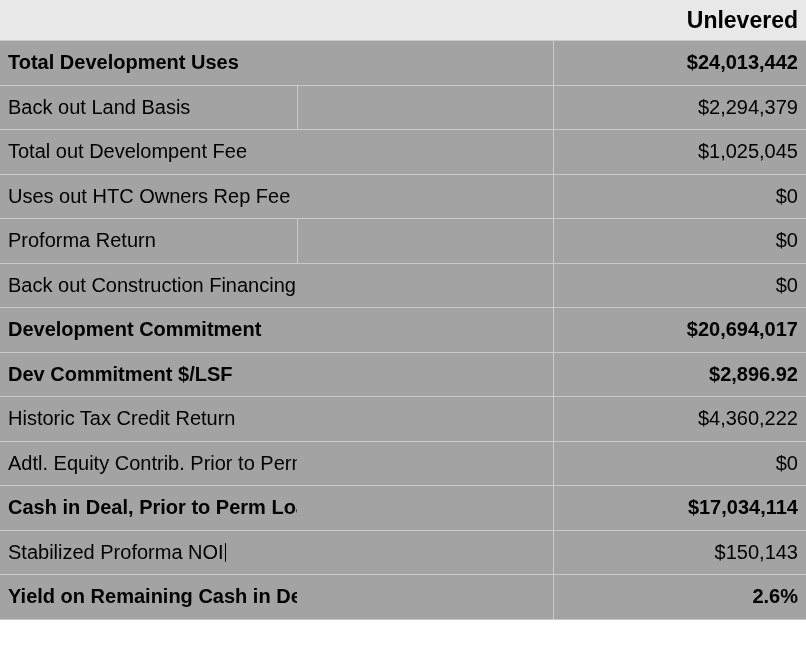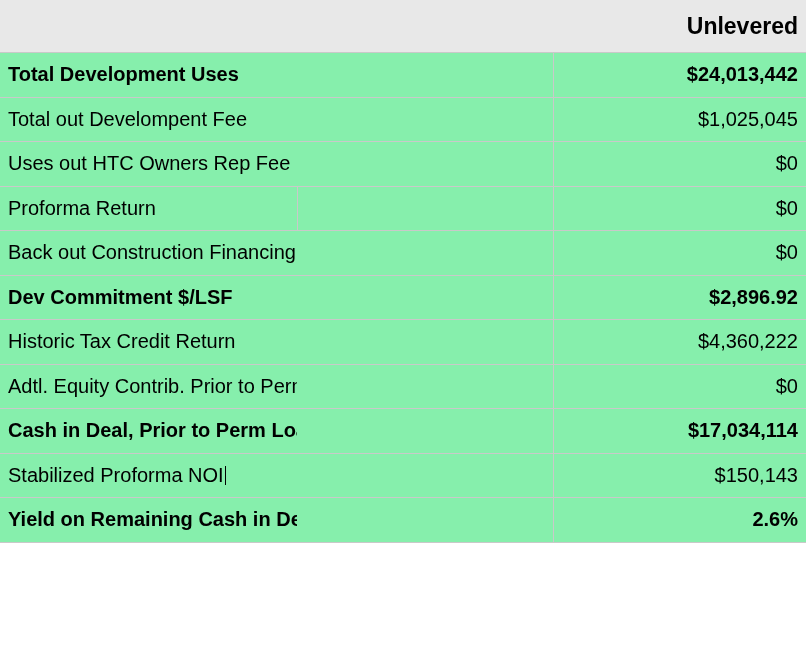--- a/index.html
+++ b/index.html
@@ -24,38 +24,38 @@
     table-layout: fixed;
     width: 806px;
   }
   table.grid col.c-label  { width: 297px; }
   table.grid col.c-mid    { width: 256px; }
   table.grid col.c-value  { width: 253px; }
 
   tr.header-row td {
     background: #e8e8e8;
     border: none;
-    height: 28px;
-    padding: 12px 8px;
+    height: 40px;
+    padding: 0 8px;
     vertical-align: middle;
   }
   tr.header-row td.hdr-value {
     text-align: right;
     font-weight: bold;
     font-size: 23px;
     padding-right: 8px;
   }
   tr.data-row td {
     border-top: 1px solid #c9c9c9;
     border-bottom: 1px solid #c9c9c9;
     height: 43.5px;
     padding: 0 8px;
     vertical-align: middle;
     font-size: 20px;
-    background: #86efac;
+    background: #a3a3a3;
   }
   tr.data-row td.label {
     text-align: left;
     white-space: nowrap;
     overflow: hidden;
   }
   tr.data-row td.value {
     text-align: right;
     white-space: nowrap;
     border-left: 1px solid #c9c9c9;
@@ -96,38 +96,48 @@
         <td class="hdr-value">Unlevered</td>
       </tr>
     </tbody>
     <tbody id="rows-body">
         <tr class="data-row bold">
           <td class="label">Total Development Uses</td>
           <td class="spacer">&nbsp;</td>
           <td class="value">$24,013,442</td>
         </tr>
         <tr class="data-row">
+          <td class="label split">Back out Land Basis</td>
+          <td class="spacer">&nbsp;</td>
+          <td class="value">$2,294,379</td>
+        </tr>
+        <tr class="data-row">
           <td class="label">Total out Develompent Fee</td>
           <td class="spacer">&nbsp;</td>
           <td class="value">$1,025,045</td>
         </tr>
         <tr class="data-row">
           <td class="label">Uses out HTC Owners Rep Fee</td>
           <td class="spacer">&nbsp;</td>
           <td class="value">$0</td>
         </tr>
         <tr class="data-row">
           <td class="label split">Proforma Return</td>
           <td class="spacer">&nbsp;</td>
           <td class="value">$0</td>
         </tr>
         <tr class="data-row">
           <td class="label">Back out Construction Financing Costs</td>
           <td class="spacer">&nbsp;</td>
           <td class="value">$0</td>
+        </tr>
+        <tr class="data-row bold">
+          <td class="label">Development Commitment</td>
+          <td class="spacer">&nbsp;</td>
+          <td class="value">$20,694,017</td>
         </tr>
         <tr class="data-row bold">
           <td class="label">Dev Commitment $/LSF</td>
           <td class="spacer">&nbsp;</td>
           <td class="value">$2,896.92</td>
         </tr>
         <tr class="data-row">
           <td class="label">Historic Tax Credit Return</td>
           <td class="spacer">&nbsp;</td>
           <td class="value">$4,360,222</td>

